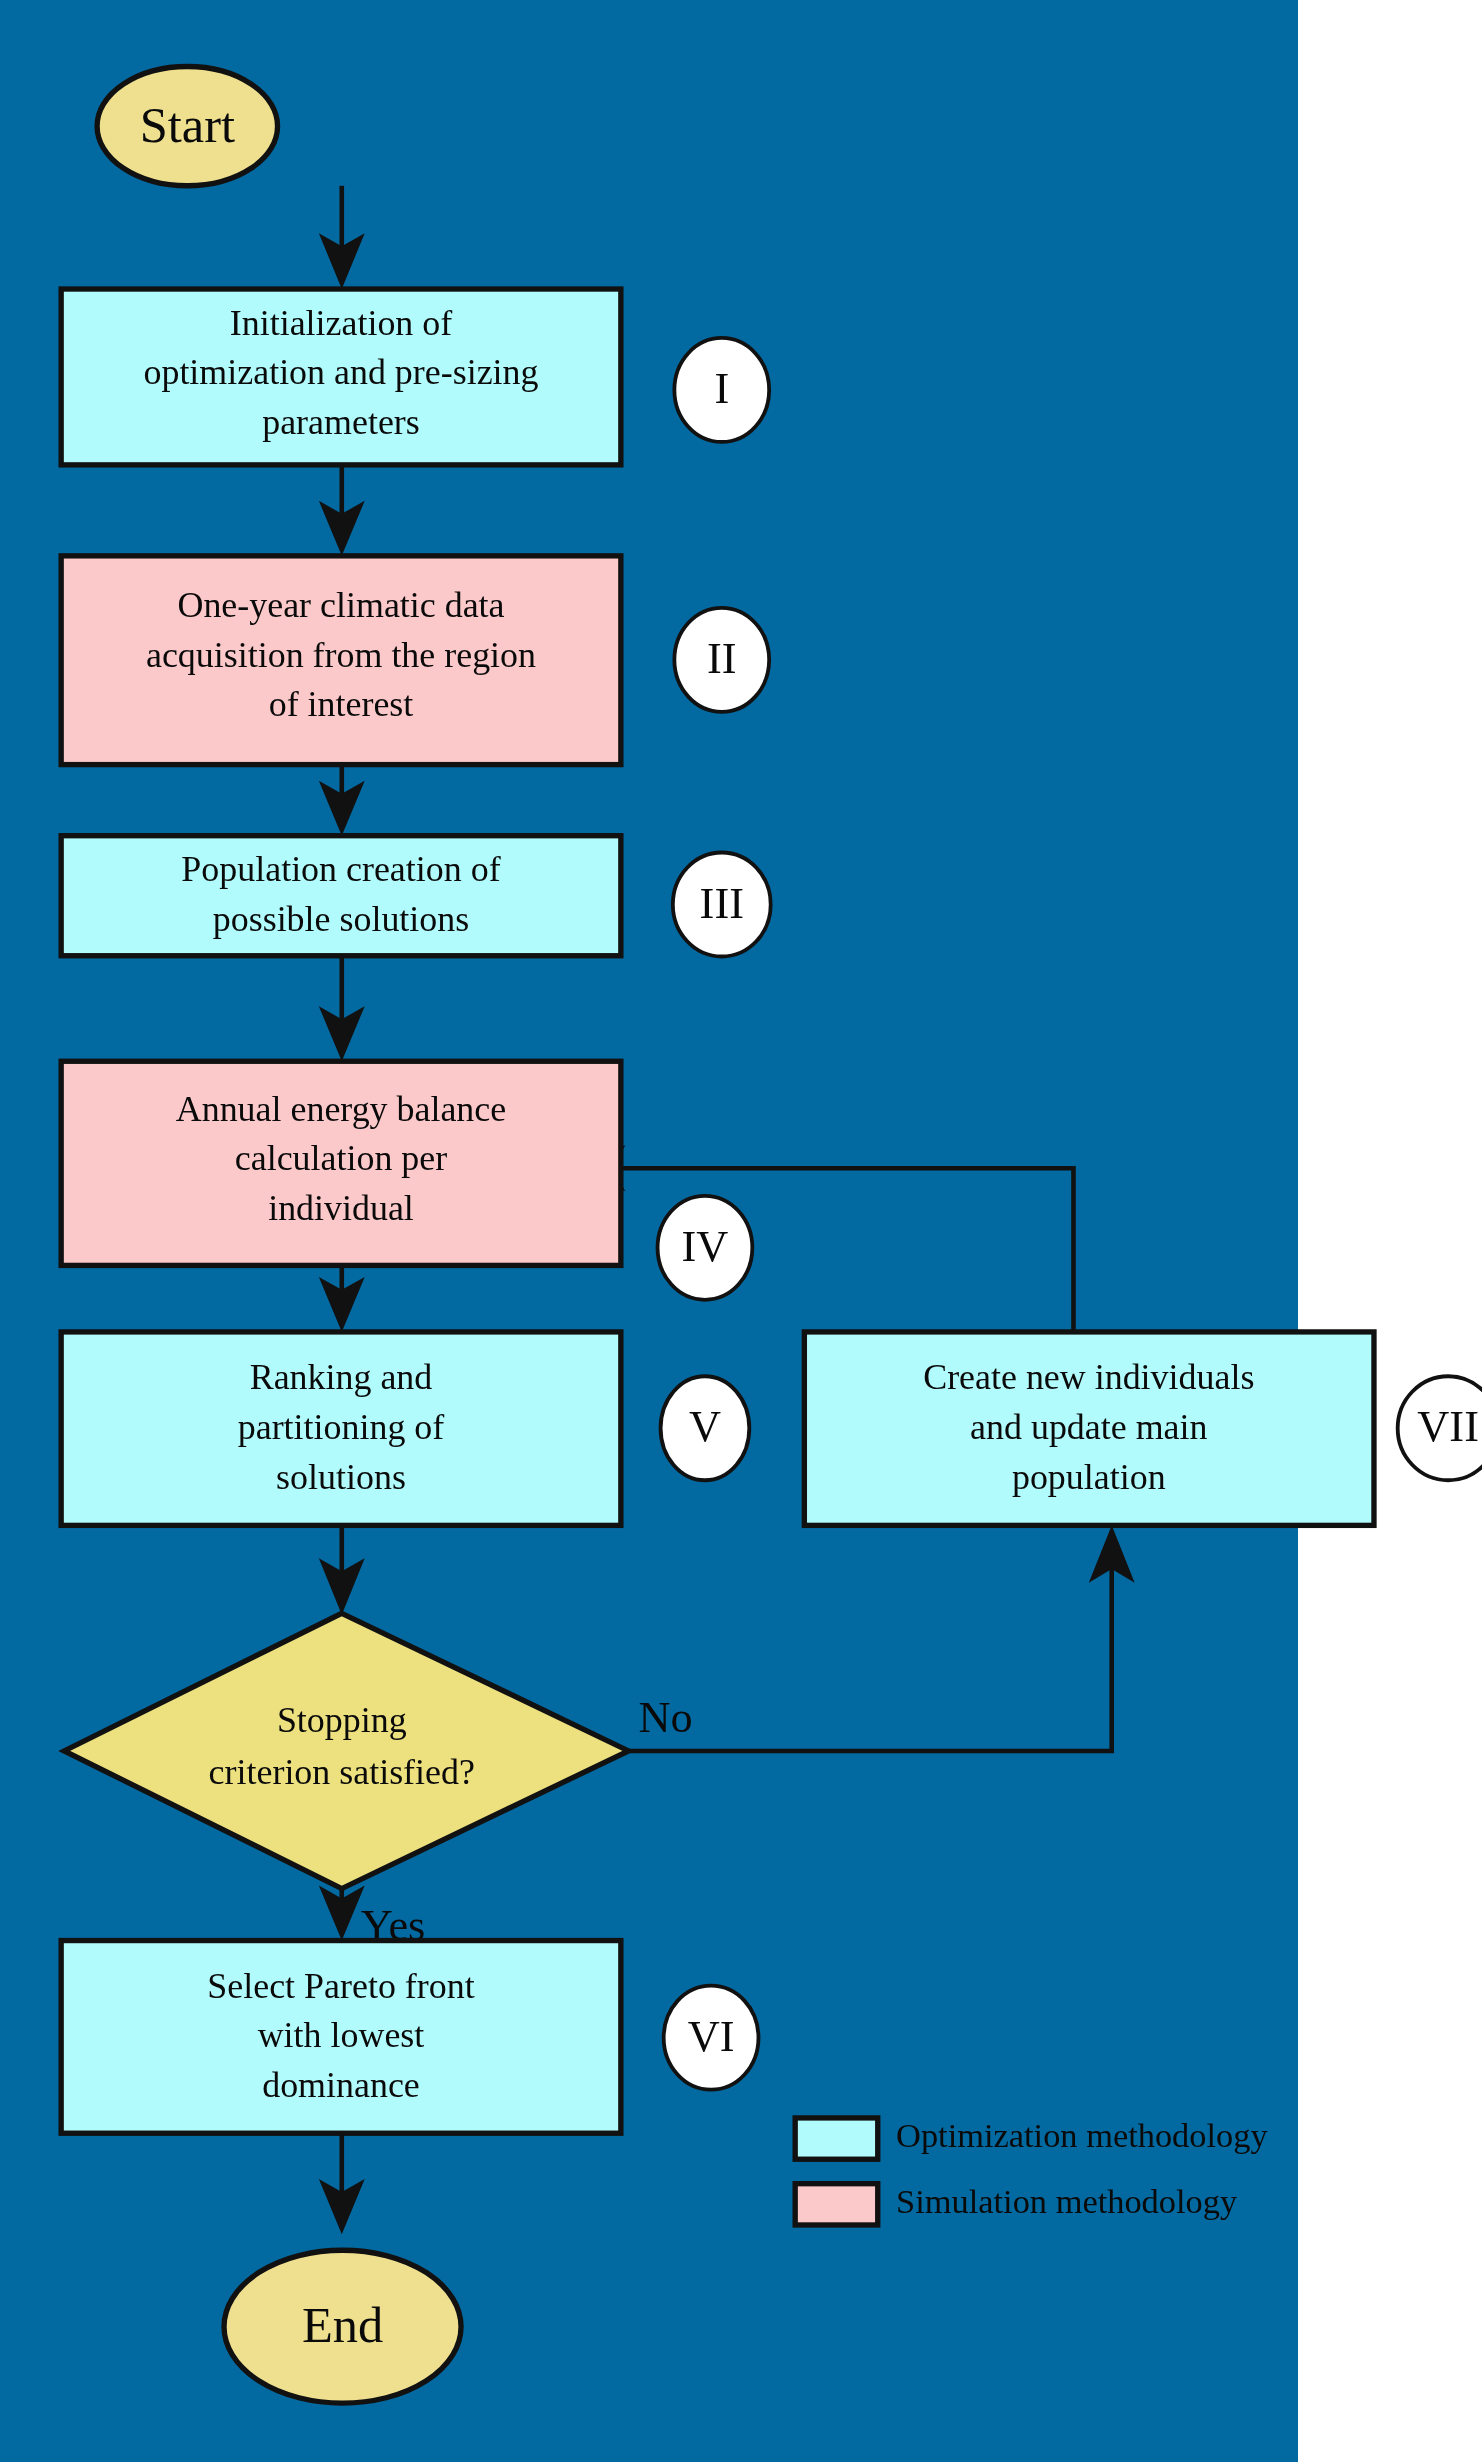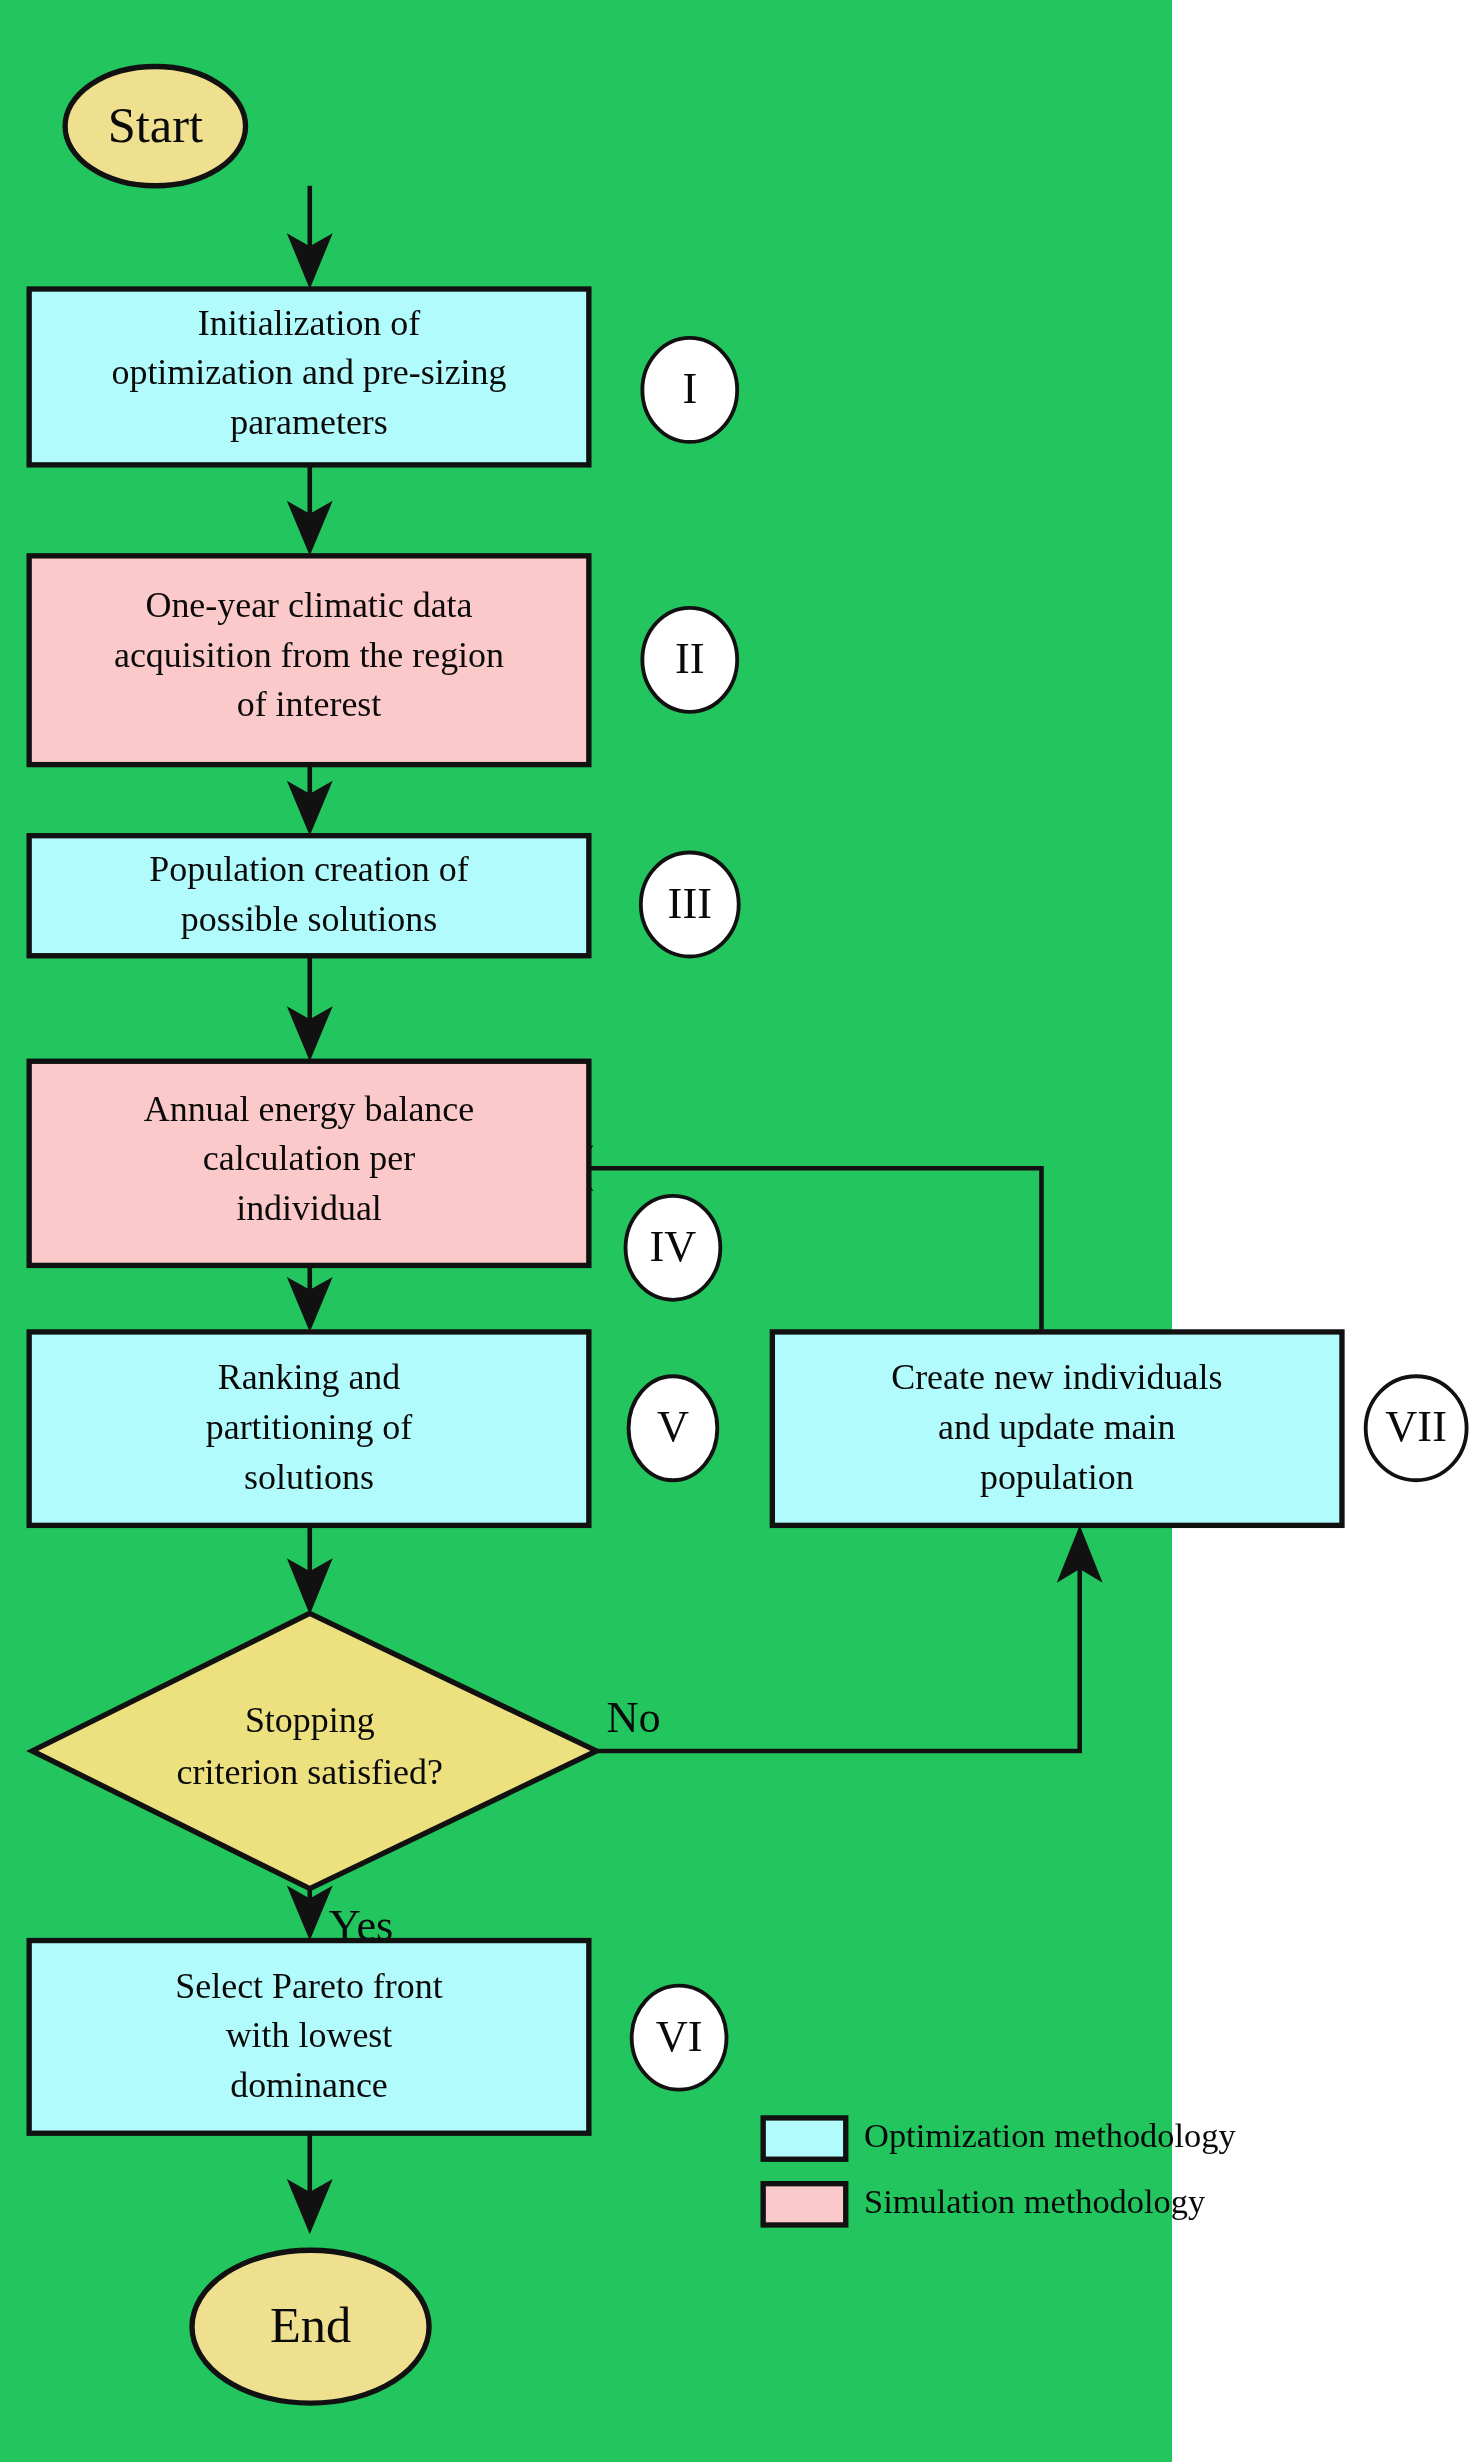--- a/index.html
+++ b/index.html
@@ -9,23 +9,24 @@
     background: #ffffff;
   }
   body {
     font-family: "Liberation Serif", "DejaVu Serif", serif;
     width: 1482px;
     height: 2462px;
     overflow: hidden;
   }
   #flow-root {
     position: relative;
-    width: 1172px;
+    width: 1266px;
     height: 2462px;
-    background: #22c55e;
+    background: #0369a1;
+    padding-left: 32px;
   }
   svg#flow-svg {
     display: block;
     width: 1482px;
     height: 2462px;
   }
   .node-shape {
     stroke: #111111;
     stroke-width: 7;
   }

